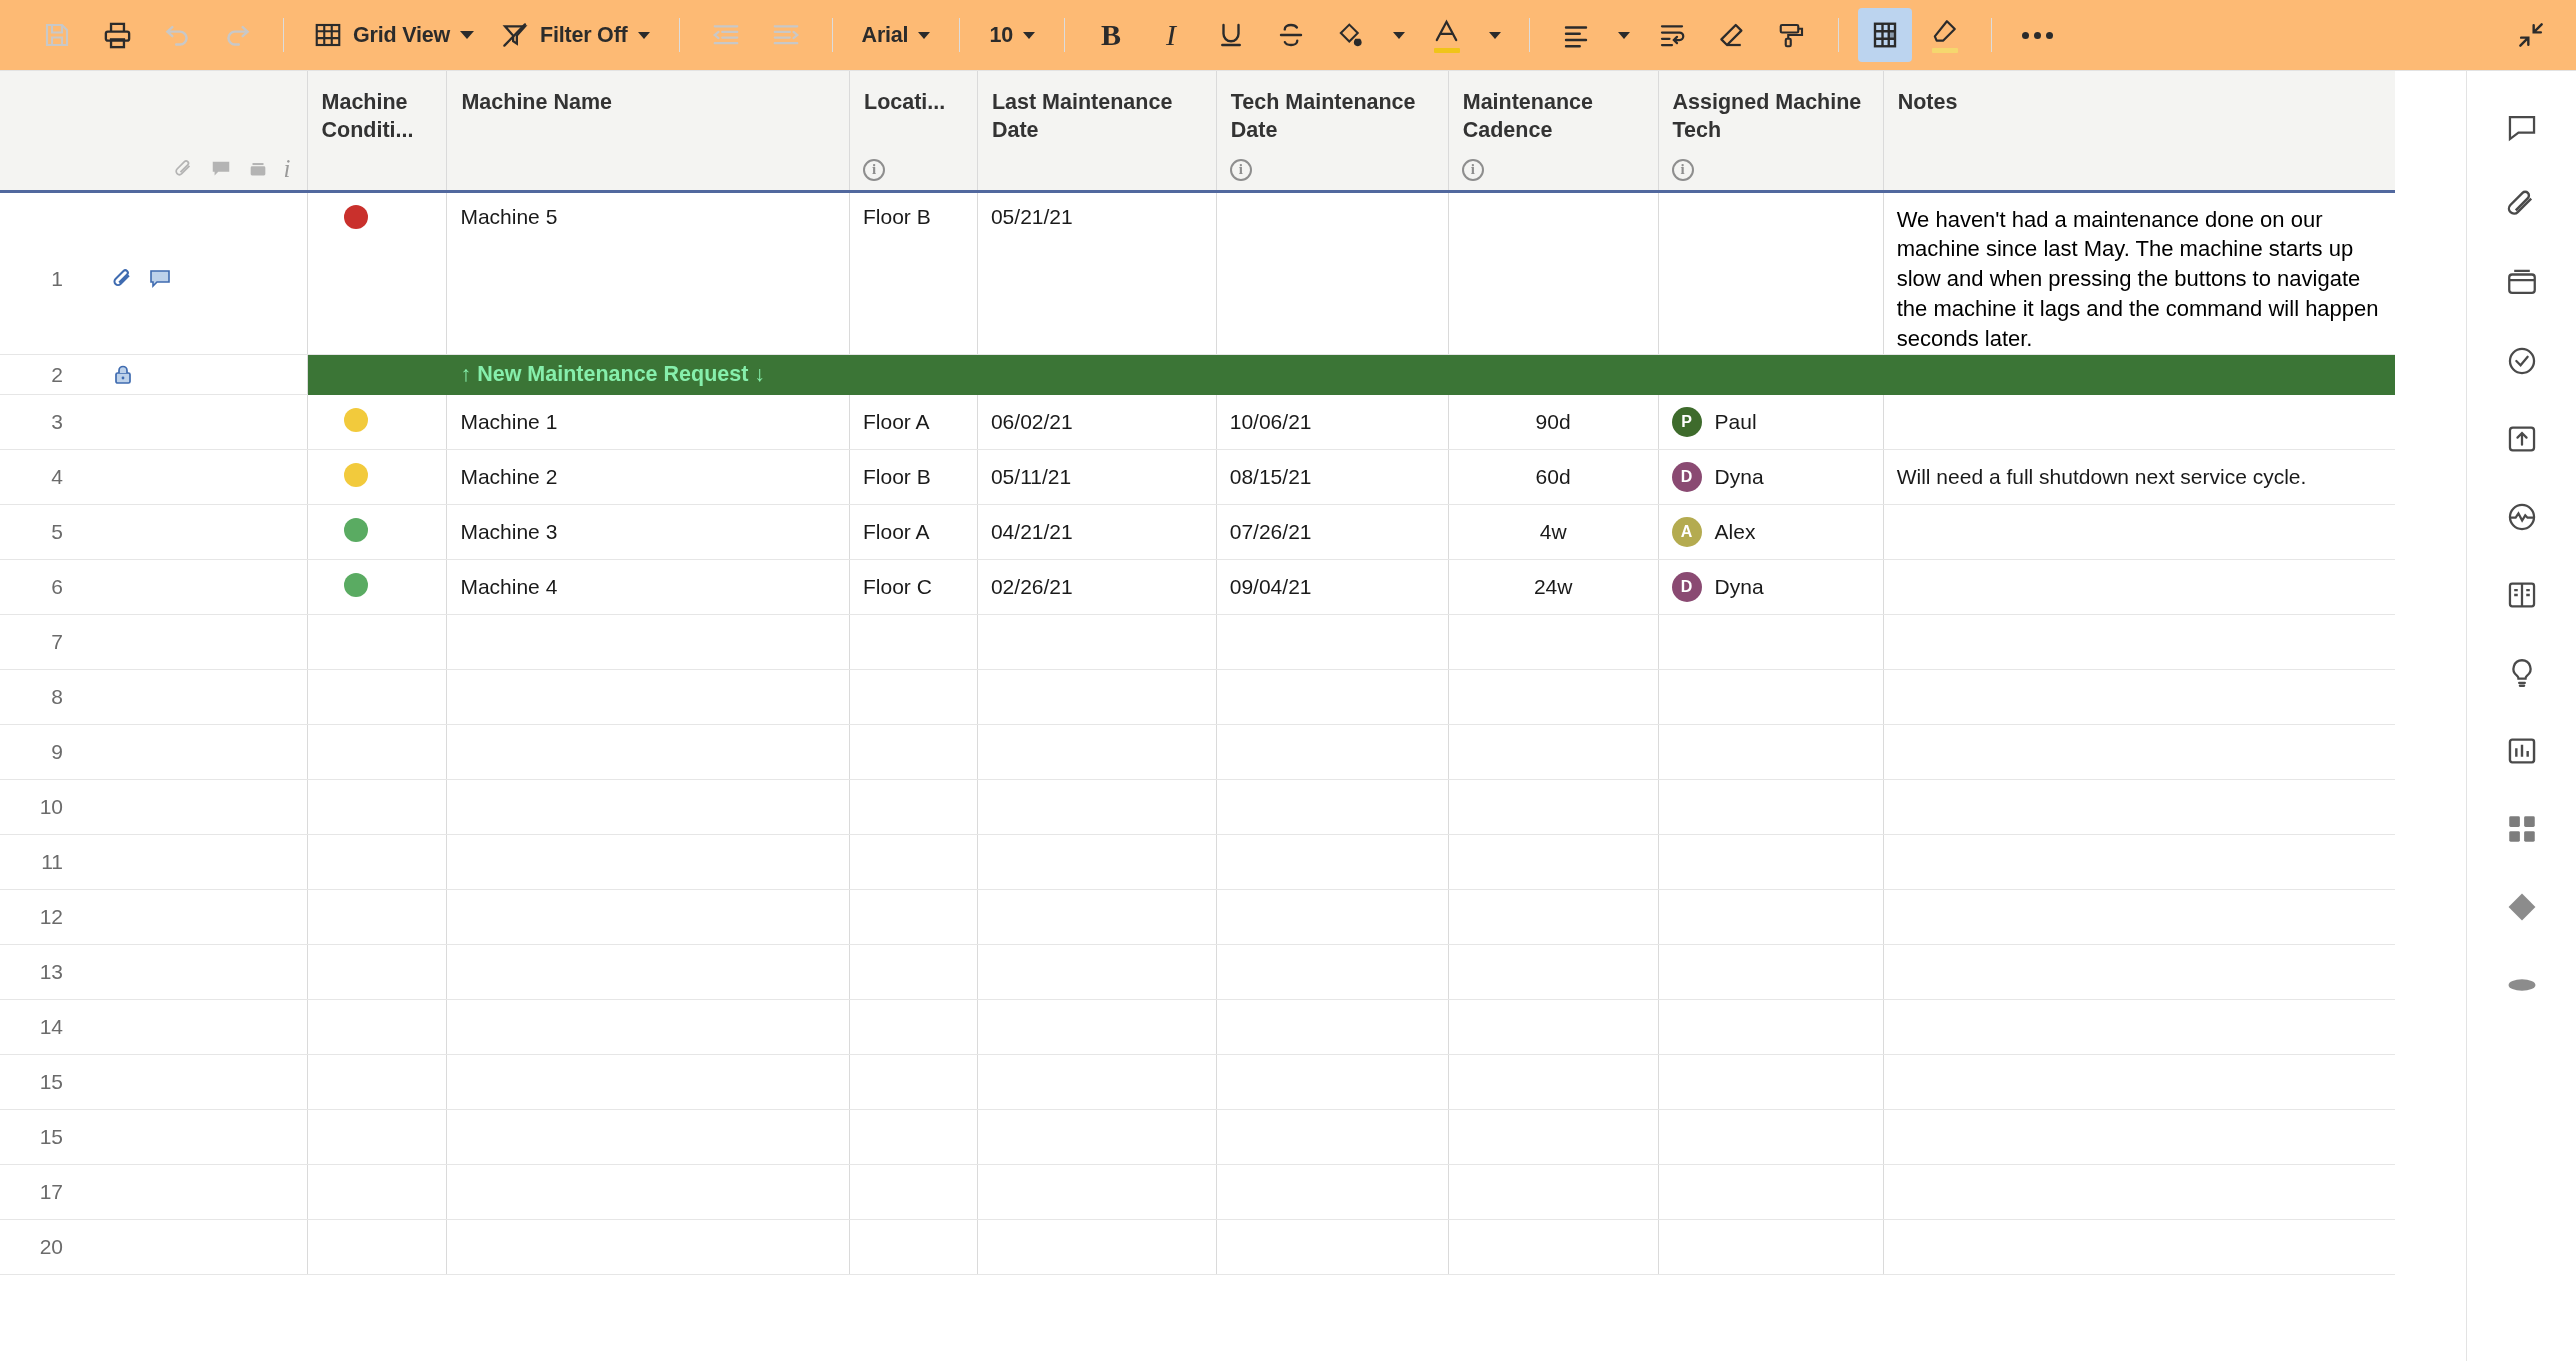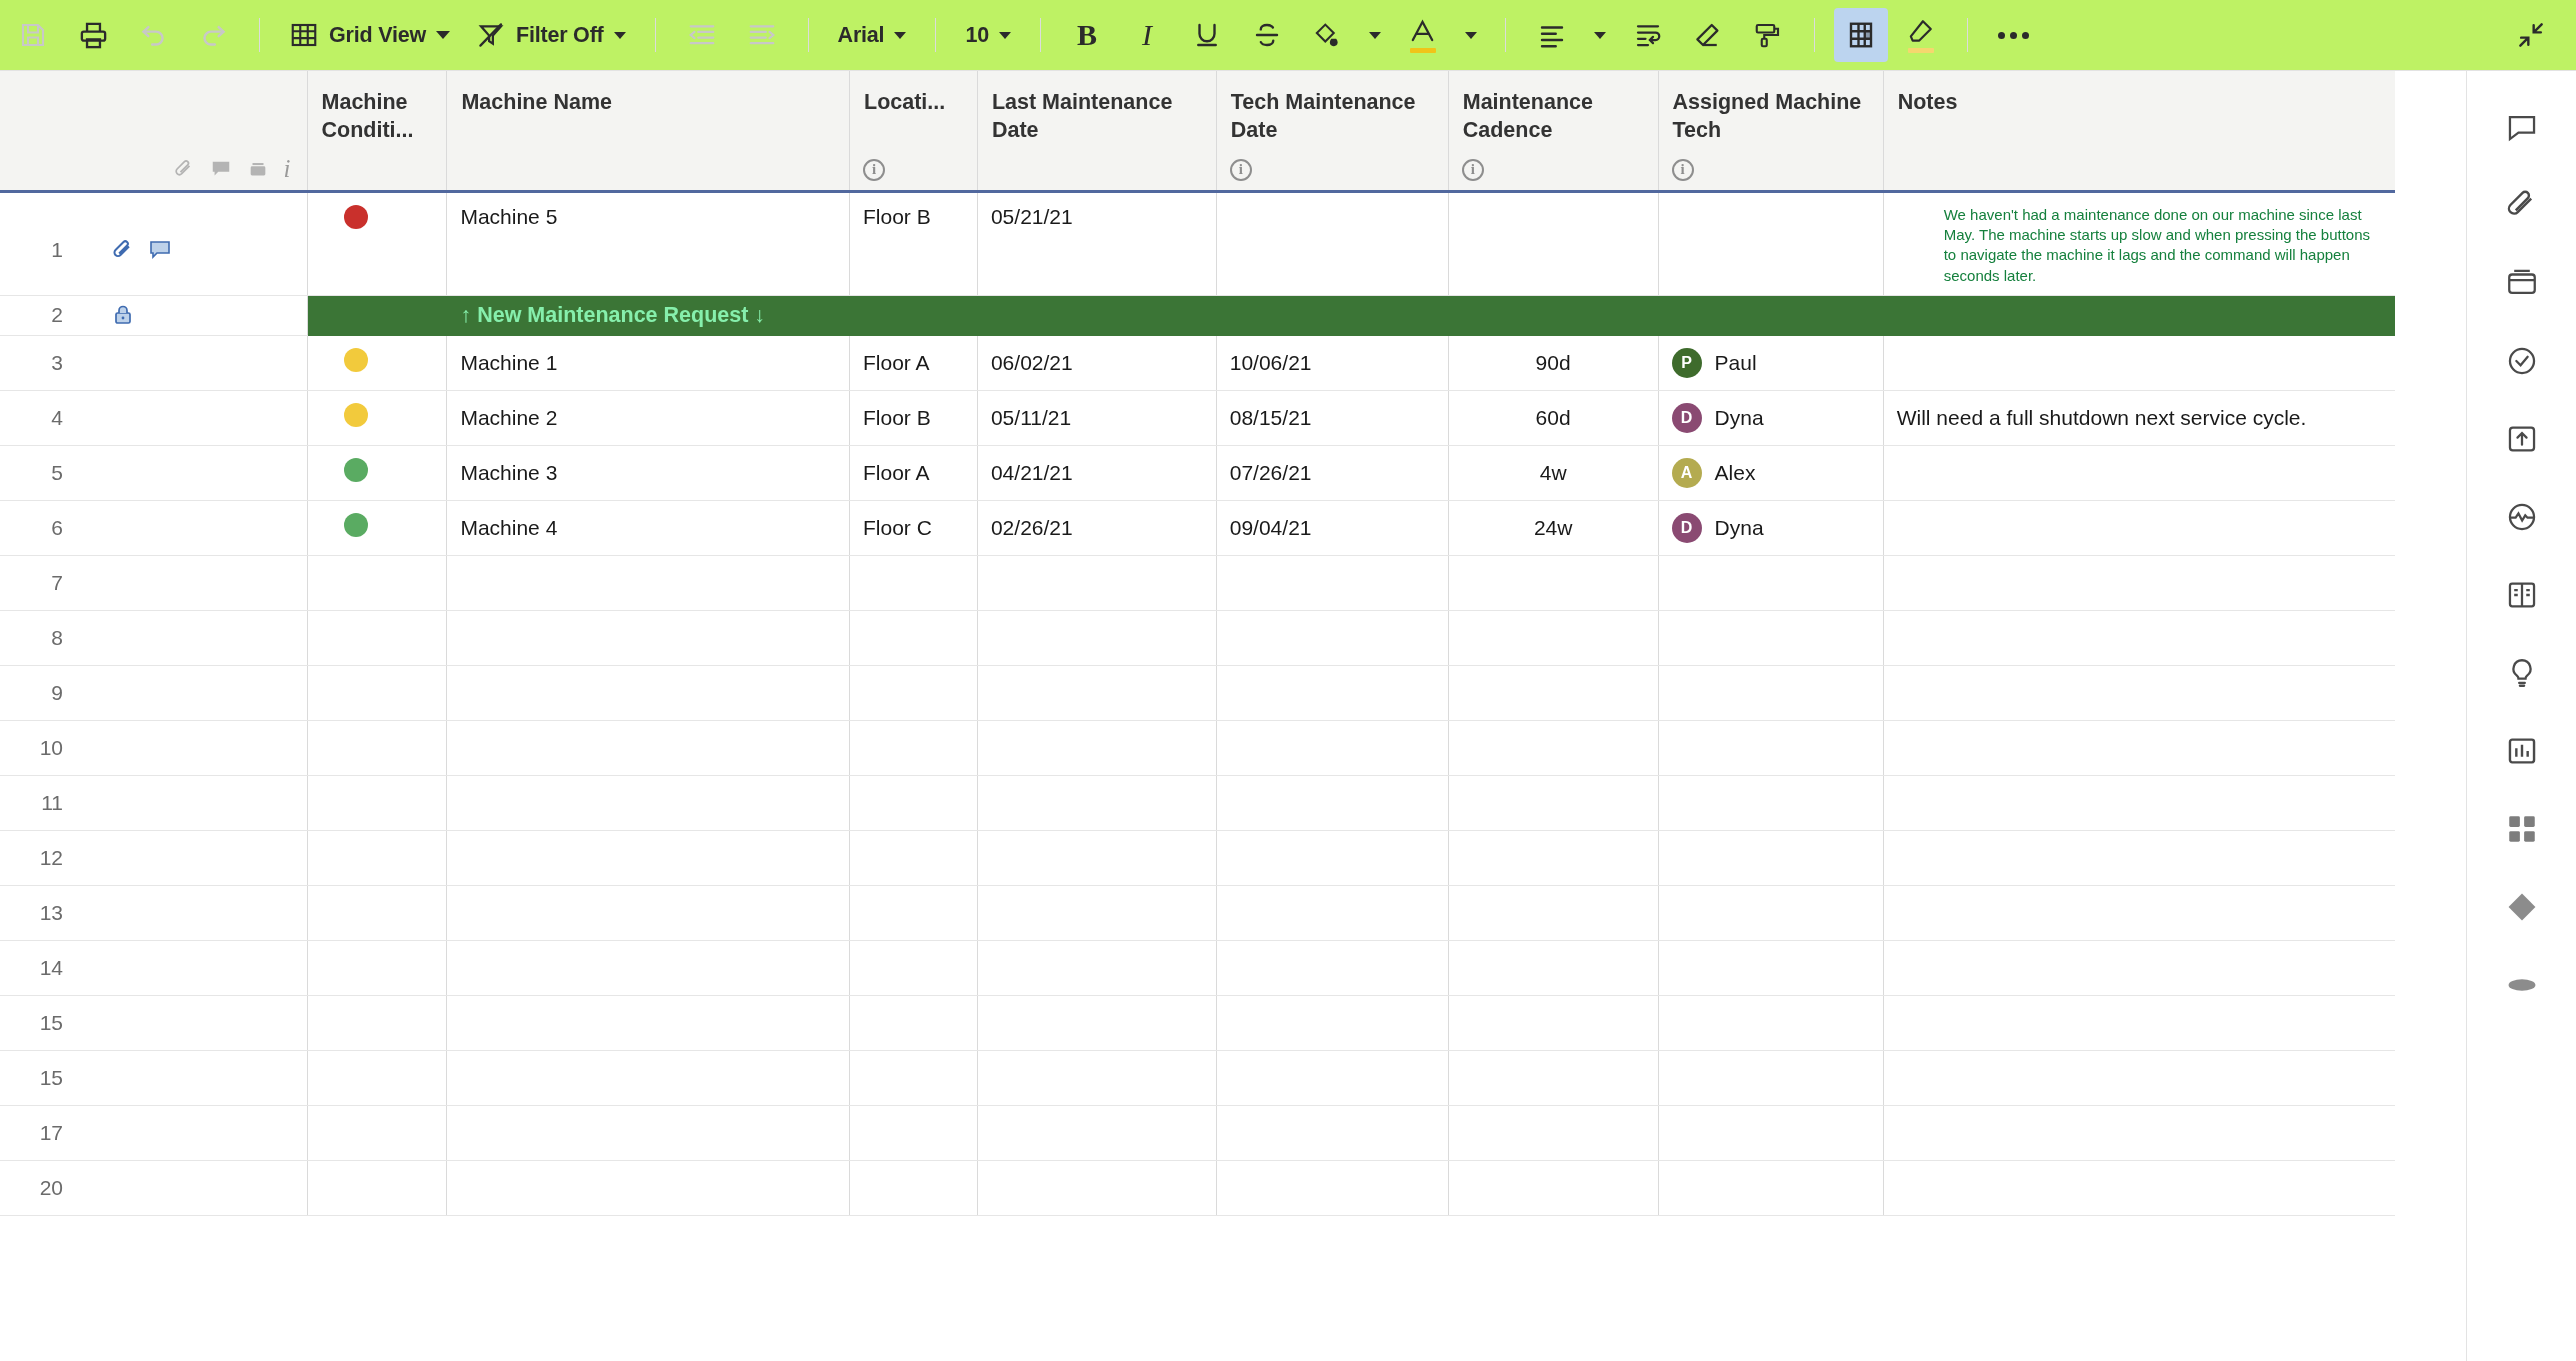--- a/index.html
+++ b/index.html
@@ -7,24 +7,24 @@
     width: 2576px; height: 1361px;
     background: #ffffff;
     font-family: "Liberation Sans", sans-serif;
     overflow: hidden;
   }
   .app { position: relative; width: 2576px; height: 1361px; display: flex; flex-direction: column; }
 
   
   .toolbar {
     height: 71px; min-height: 71px;
-    background: #bef264;
+    background: #fdba74;
     border-bottom: 1px solid #e3e3e3;
     display: flex; align-items: center;
-    padding: 0 18px 0 6px;
+    padding: 0 18px 0 30px;
     gap: 6px;
   }
   .tb-btn {
     width: 54px; height: 54px;
     display: flex; align-items: center; justify-content: center;
     border-radius: 4px; cursor: pointer;
     color: #2b2b2b;
   }
   .tb-btn.disabled { color: #c8c8c8; }
   .tb-btn.active { background: #bcd4ef; }
@@ -102,21 +102,21 @@
 
   .dot { width: 24px; height: 24px; border-radius: 50%; display: inline-block; margin-left: 23px; }
   .num-right { text-align: center; display: block; }
   .avatar-cell { display: flex; align-items: center; gap: 13px; }
   .avatar {
     width: 30px; height: 30px; border-radius: 50%;
     display: flex; align-items: center; justify-content: center;
     color: #ffffff; font-size: 16px; font-weight: bold;
     flex: 0 0 auto;
   }
-  .notes-text { font-size: 15px; line-height: 1.36; color: #15803d; display: block; margin-left: 47px; }
+  .notes-text { font-size: 22px; line-height: 1.36; color: #000000; display: block; }
 
   
   .rail {
     width: 110px; min-width: 110px;
     background: #ffffff;
     border-left: 1px solid #e3e3e3;
     display: flex; flex-direction: column; align-items: center;
     padding-top: 28px; gap: 22px;
     color: #4a4a4a;
   }

